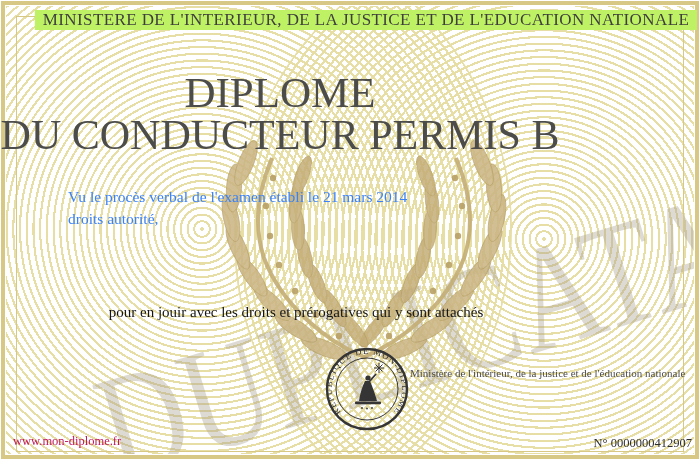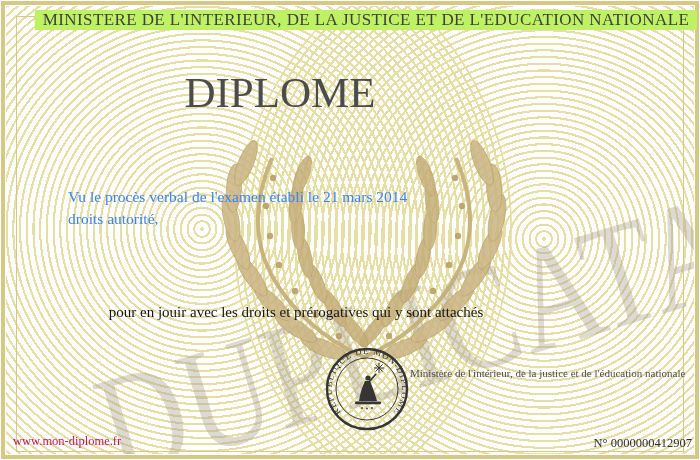--- a/index.html
+++ b/index.html
@@ -96,20 +96,21 @@
     </svg>
   </div>
 
   <div class="frame-outer"></div>
   <div class="frame-inner"></div>
 
   <div class="txt header">MINISTERE DE L'INTERIEUR, DE LA JUSTICE ET DE L'EDUCATION NATIONALE</div>
 
   <div class="txt title">
     <div class="t1">DIPLOME</div>
+    <div class="t2">DU CONDUCTEUR PERMIS B</div>
   </div>
 
   <div class="txt body-block">
     <div>Vu le procès verbal de l'examen établi le 21 mars 2014</div>
     <div>droits autorité,</div>
   </div>
 
   <div class="txt grant">pour en jouir avec les droits et prérogatives qui y sont attachés</div>
 
   <div class="txt ministry-label">Ministère de l'intérieur, de la justice et de l'éducation nationale</div>

